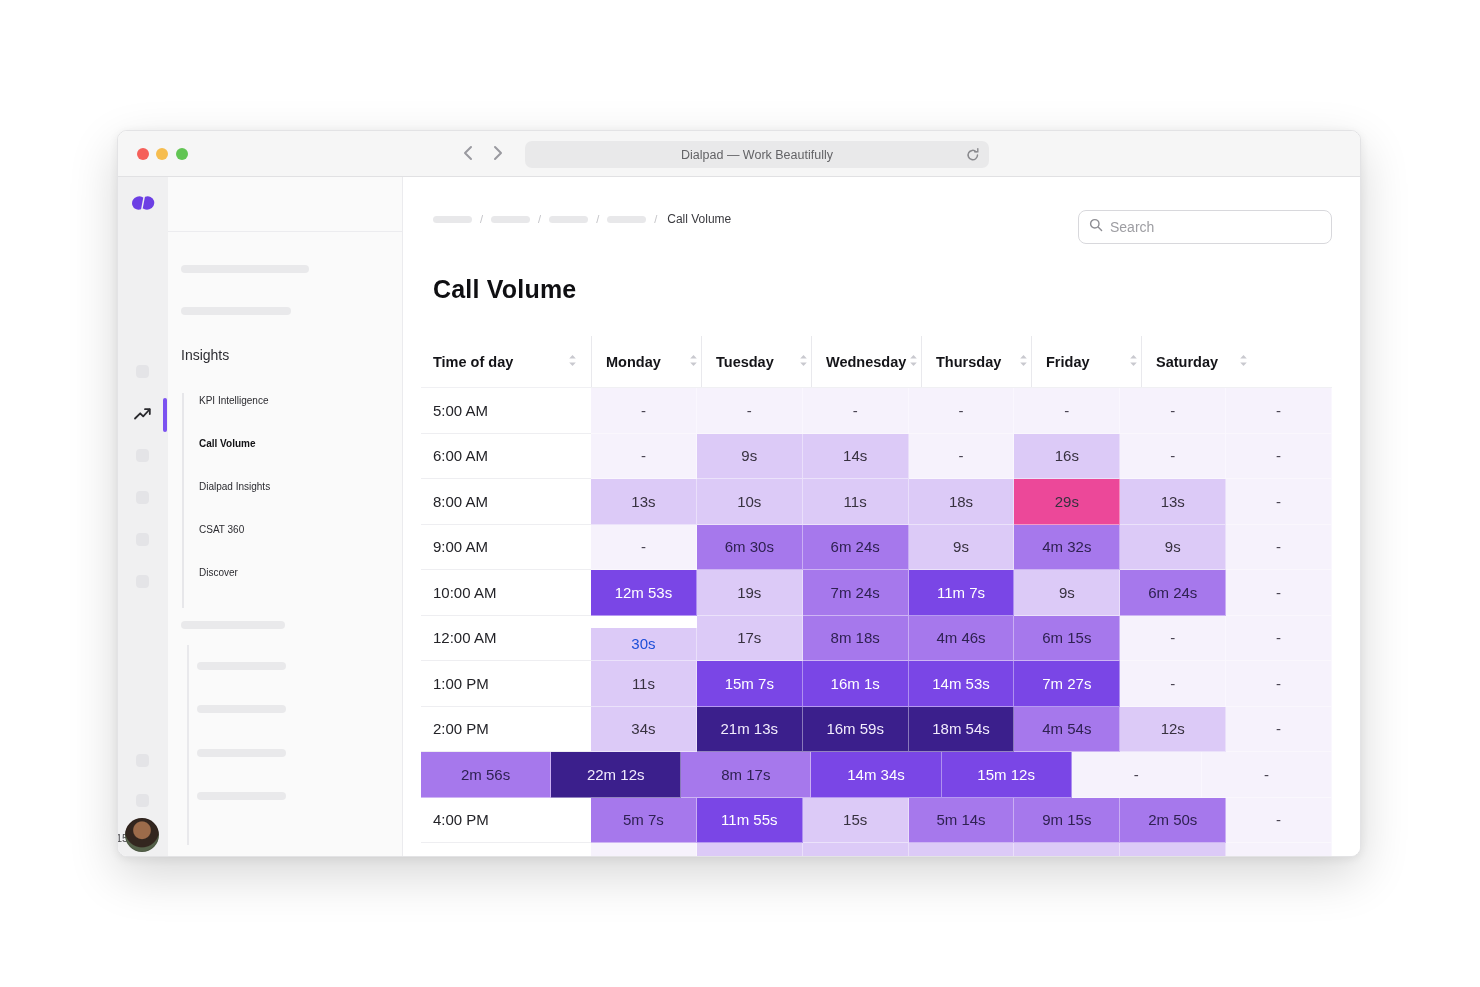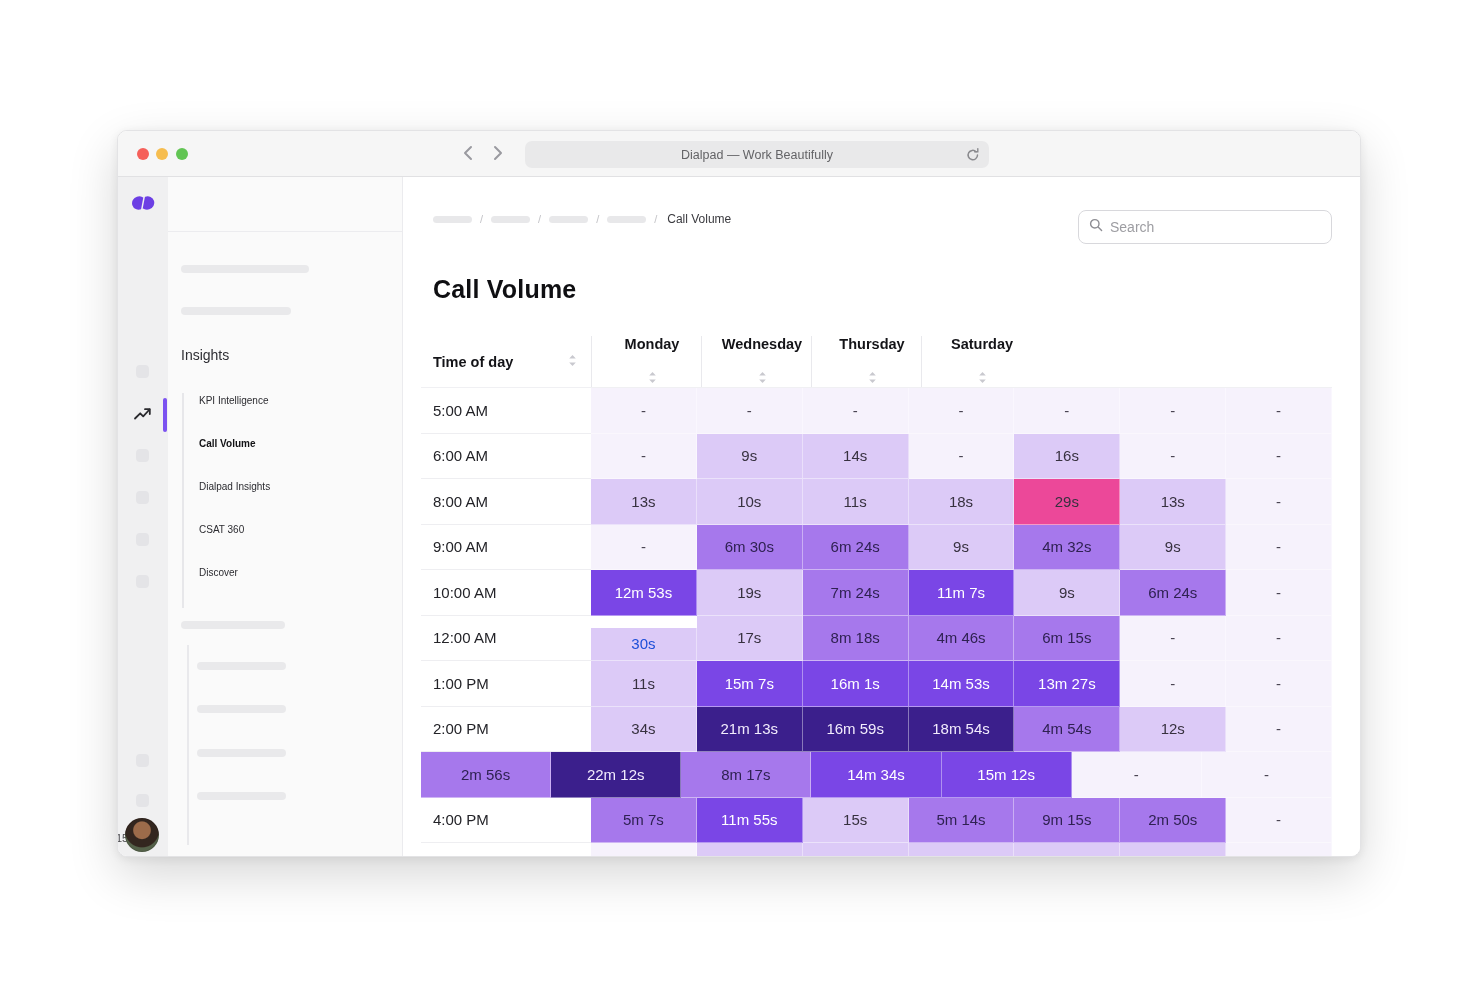--- a/index.html
+++ b/index.html
@@ -62,21 +62,21 @@
   .searchbox input { border:none; outline:none; flex:1; margin-left:7px; font-size:14px; color:#333;
                      font-family:"Liberation Sans", sans-serif; background:transparent; }
   .searchbox input::placeholder { color:#9d9da2; }
   .page-title { position:absolute; left:30px; top:98px; font-size:25px; font-weight:bold; color:#0f0f12; letter-spacing:.2px; }
 
   
   .table { position:absolute; left:18px; top:159px; width:911px; }
   .thead { display:flex; height:52px; border-bottom:1px solid #f0f0f3; }
   .th { display:flex; align-items:center; justify-content:space-between; font-size:14.5px; font-weight:bold; color:#141418; cursor:pointer; }
   .th.time { width:170px; padding:0 14px 0 12px; }
-  .th.day { width:110px; padding:0 3px 0 14px; border-left:1px solid #e9e9ed;flex-direction:column; }
+  .th.day { width:110px; padding:0 3px 0 14px; border-left:1px solid #e9e9ed; }
   .tbody .tr { display:flex; height:45.5px; }
   .td.time { width:170px; display:flex; align-items:center; padding-left:12px; font-size:15px; color:#232328;
              background:#fff; border-bottom:1px solid #eeeef1; }
   .td.cell { flex:1; display:flex; align-items:center; justify-content:center; font-size:15px; font-weight:500;
              border-right:1px solid rgba(255,255,255,.4); border-bottom:1px solid rgba(255,255,255,.45); cursor:default; }
 </style>
 </head>
 <body>
 
 <div class="window">
@@ -190,28 +190,42 @@
                 </svg></span>
           </div>
         <div class="th day">
               <span>Monday</span>
               <span><svg width="9" height="13" viewBox="0 0 9 13">
                   <path d="M4.5 1 L7.8 4.6 H1.2 Z" fill="#c9c9cf"></path>
                   <path d="M4.5 12 L1.2 8.4 H7.8 Z" fill="#c9c9cf"></path>
                 </svg></span>
             </div>
             <div class="th day">
+              <span>Tuesday</span>
+              <span><svg width="9" height="13" viewBox="0 0 9 13">
+                  <path d="M4.5 1 L7.8 4.6 H1.2 Z" fill="#c9c9cf"></path>
+                  <path d="M4.5 12 L1.2 8.4 H7.8 Z" fill="#c9c9cf"></path>
+                </svg></span>
+            </div>
+            <div class="th day">
               <span>Wednesday</span>
               <span><svg width="9" height="13" viewBox="0 0 9 13">
                   <path d="M4.5 1 L7.8 4.6 H1.2 Z" fill="#c9c9cf"></path>
                   <path d="M4.5 12 L1.2 8.4 H7.8 Z" fill="#c9c9cf"></path>
                 </svg></span>
             </div>
             <div class="th day">
               <span>Thursday</span>
+              <span><svg width="9" height="13" viewBox="0 0 9 13">
+                  <path d="M4.5 1 L7.8 4.6 H1.2 Z" fill="#c9c9cf"></path>
+                  <path d="M4.5 12 L1.2 8.4 H7.8 Z" fill="#c9c9cf"></path>
+                </svg></span>
+            </div>
+            <div class="th day">
+              <span>Friday</span>
               <span><svg width="9" height="13" viewBox="0 0 9 13">
                   <path d="M4.5 1 L7.8 4.6 H1.2 Z" fill="#c9c9cf"></path>
                   <path d="M4.5 12 L1.2 8.4 H7.8 Z" fill="#c9c9cf"></path>
                 </svg></span>
             </div>
             <div class="th day">
               <span>Saturday</span>
               <span><svg width="9" height="13" viewBox="0 0 9 13">
                   <path d="M4.5 1 L7.8 4.6 H1.2 Z" fill="#c9c9cf"></path>
                   <path d="M4.5 12 L1.2 8.4 H7.8 Z" fill="#c9c9cf"></path>
@@ -278,21 +292,21 @@
               <div class="td cell" style="background: rgb(166, 120, 236); color: rgb(47, 33, 82);">6m 15s</div>
               <div class="td cell" style="background: rgb(246, 242, 252); color: rgb(74, 69, 83);">-</div>
               <div class="td cell" style="background: rgb(246, 242, 252); color: rgb(74, 69, 83);">-</div>
             </div>
             <div class="tr">
               <div class="td time">1:00 PM</div>
               <div class="td cell" style="background: rgb(220, 202, 247); color: rgb(55, 49, 63);">11s</div>
               <div class="td cell" style="background: rgb(122, 70, 230); color: rgb(255, 255, 255);">15m 7s</div>
               <div class="td cell" style="background: rgb(122, 70, 230); color: rgb(255, 255, 255);">16m 1s</div>
               <div class="td cell" style="background: rgb(122, 70, 230); color: rgb(255, 255, 255);">14m 53s</div>
-              <div class="td cell" style="background: rgb(122, 70, 230); color: rgb(255, 255, 255);">13m 27s</div>
+              <div class="td cell" style="background: rgb(122, 70, 230); color: rgb(255, 255, 255);">7m 27s</div>
               <div class="td cell" style="background: rgb(246, 242, 252); color: rgb(74, 69, 83);">-</div>
               <div class="td cell" style="background: rgb(246, 242, 252); color: rgb(74, 69, 83);">-</div>
             </div>
             <div class="tr">
               <div class="td time">2:00 PM</div>
               <div class="td cell" style="background: rgb(220, 202, 247); color: rgb(55, 49, 63);">34s</div>
               <div class="td cell" style="background: rgb(59, 31, 140); color: rgb(242, 236, 253);">21m 13s</div>
               <div class="td cell" style="background: rgb(59, 31, 140); color: rgb(242, 236, 253);">16m 59s</div>
               <div class="td cell" style="background: rgb(59, 31, 140); color: rgb(242, 236, 253);">18m 54s</div>
               <div class="td cell" style="background: rgb(166, 120, 236); color: rgb(47, 33, 82);">4m 54s</div>

